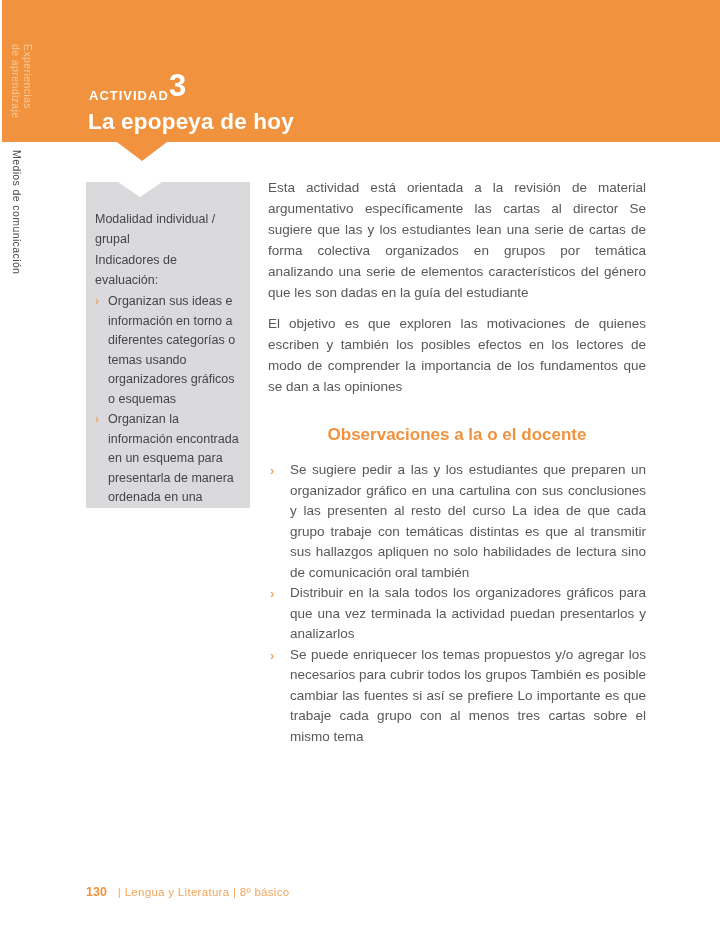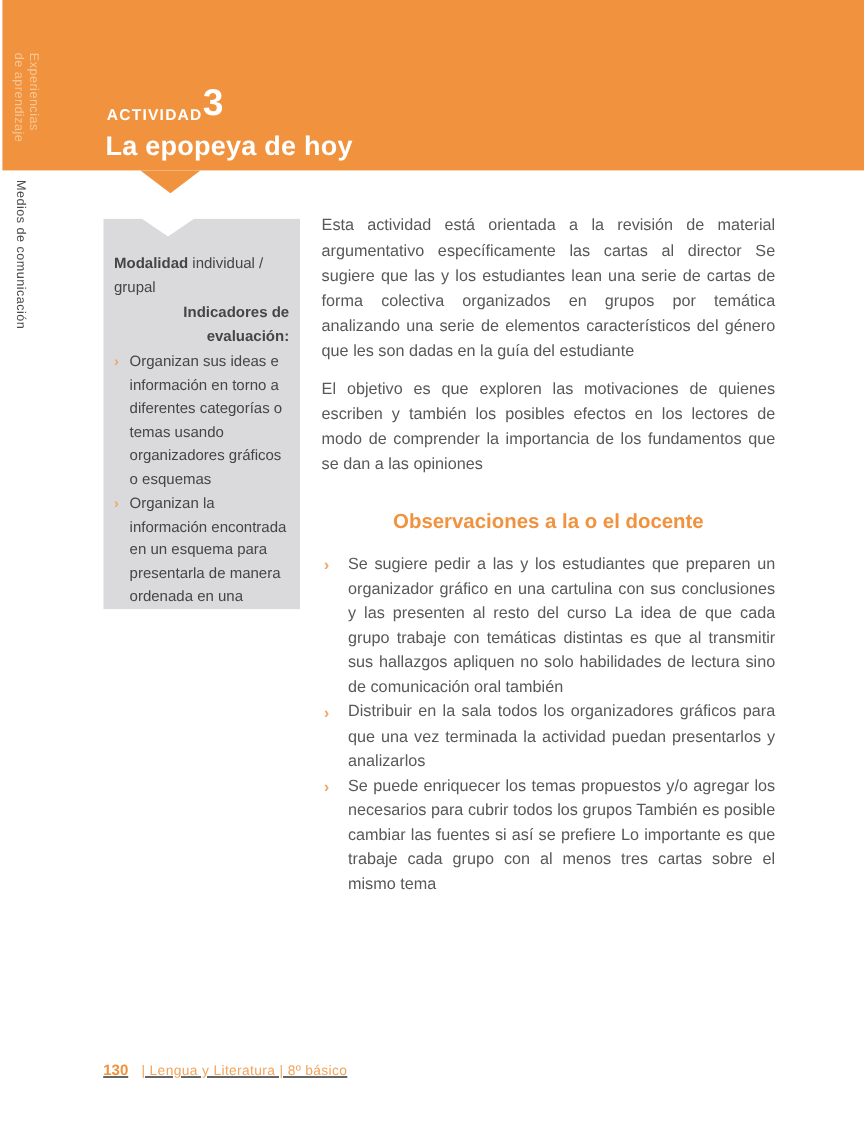--- a/index.html
+++ b/index.html
@@ -60,21 +60,21 @@
   .info-box {
     position: absolute; left: 86px; top: 182px;
     width: 164px; height: 326px;
     box-sizing: border-box;
     padding: 28px 9px 0 9px;
     background: #DADADC;
     clip-path: polygon(0 0, 32px 0, 54px 15px, 76px 0, 100% 0, 100% 100%, 0 100%);
     font-size: 12.5px; line-height: 19.5px;
     color: #454548;
   }
-  .info-box .lbl { font-weight: bold; text-align: right; }
+  .info-box .lbl { font-weight: normal; }
   .ib-item { margin: 0 0 2px 0; }
   .ib-list { list-style: none; margin: 2px 0 0 0; padding: 0; }
   .ib-list li { position: relative; padding-left: 13px; margin: 0 0 1px 0; }
   .blt {
     position: absolute; left: 0; top: 0;
     color: #F2A55F; font-weight: bold; font-size: 12px;
   }
 
   
   .content {
@@ -92,21 +92,21 @@
     color: #F0923E;
     text-align: center;
   }
   .obs-list { list-style: none; margin: 0; padding: 0; line-height: 20.5px; }
   .obs-list li { position: relative; padding-left: 22px; margin: 0; }
   .obs-list .blt { left: 2px; top: 1px; font-size: 13px; }
 
   
   .footer {
     position: absolute; left: 86px; top: 885px;
-    display: flex; align-items: baseline; gap: 11px; text-decoration: underline;
+    display: flex; align-items: baseline; gap: 11px;
   }
   .pagenum { color: #F0923E; font-weight: bold; font-size: 12.5px; }
   .foot-text { color: #F2A45B; font-size: 11.5px; letter-spacing: 0.3px; }
 </style>
 </head>
 <body>
 
 <div class="page">
 
   <div class="band">

